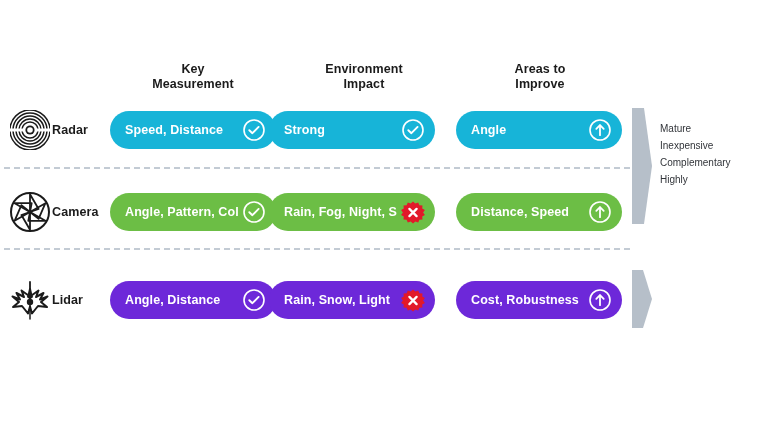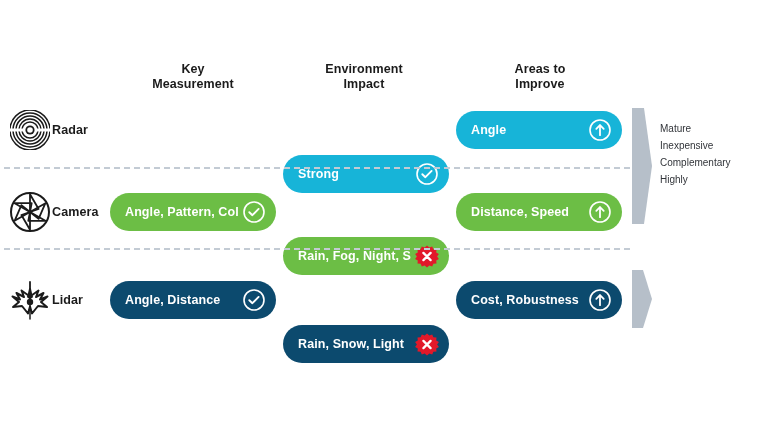--- a/index.html
+++ b/index.html
@@ -81,21 +81,21 @@
     top: 4px;
     height: 38px;
     width: 166px;
     border-radius: 19px;
     display: flex;
     align-items: center;
     box-sizing: border-box;
     padding: 0 10px 0 15px;
   }
   .pill.p1 { left: 110px; }
-  .pill.p2 { left: 283px; margin-top: 44px; }
+  .pill.p2 { left: 269px; }
   .pill.p3 { left: 456px; }
 
   .pill-text {
     flex: 1 1 auto;
     color: #ffffff;
     font-size: 12.5px;
     font-weight: bold;
     letter-spacing: 0.1px;
     white-space: nowrap;
     overflow: hidden;
@@ -104,21 +104,21 @@
     flex: 0 0 auto;
     width: 24px;
     height: 24px;
     margin-left: 4px;
     position: relative;
   }
   .pill-badge svg { display: block; width: 24px; height: 24px; }
 
   .c-cyan  { background: #17b4d8; }
   .c-green { background: #6cbe45; }
-  .c-amber { background: #0c4a6e; }
+  .c-amber { background: #6d28d9; }
 
   
   .divider {
     position: absolute;
     left: 4px;
     width: 626px;
     height: 0;
     border-top: 2px dashed #c3cbd4;
   }
   .divider.d1 { top: 167px; }
@@ -187,20 +187,29 @@
             <circle cx="22" cy="22" r="11"></circle>
             <circle cx="22" cy="22" r="8"></circle>
           </g>
         </g>
         <circle cx="22" cy="22" r="4.6" fill="#1b1b1b"></circle>
         <circle cx="22" cy="22" r="2.8" fill="#ffffff"></circle>
       </svg>
     </div>
     <div class="row-label">Radar</div>
 
+    <div class="pill p1 c-cyan">
+      <span class="pill-text">Speed, Distance</span>
+      <span class="pill-badge">
+        <svg viewBox="0 0 24 24">
+          <circle cx="12" cy="12" r="10" fill="none" stroke="#ffffff" stroke-width="1.6"></circle>
+          <path d="M7.3 12.2 L10.4 15.2 L16.6 8.9" fill="none" stroke="#ffffff" stroke-width="1.9" stroke-linecap="round" stroke-linejoin="round"></path>
+        </svg>
+      </span>
+    </div>
 
     <div class="pill p2 c-cyan">
       <span class="pill-text">Strong</span>
       <span class="pill-badge">
         <svg viewBox="0 0 24 24">
           <circle cx="12" cy="12" r="10" fill="none" stroke="#ffffff" stroke-width="1.6"></circle>
           <path d="M7.3 12.2 L10.4 15.2 L16.6 8.9" fill="none" stroke="#ffffff" stroke-width="1.9" stroke-linecap="round" stroke-linejoin="round"></path>
         </svg>
       </span>
     </div>

